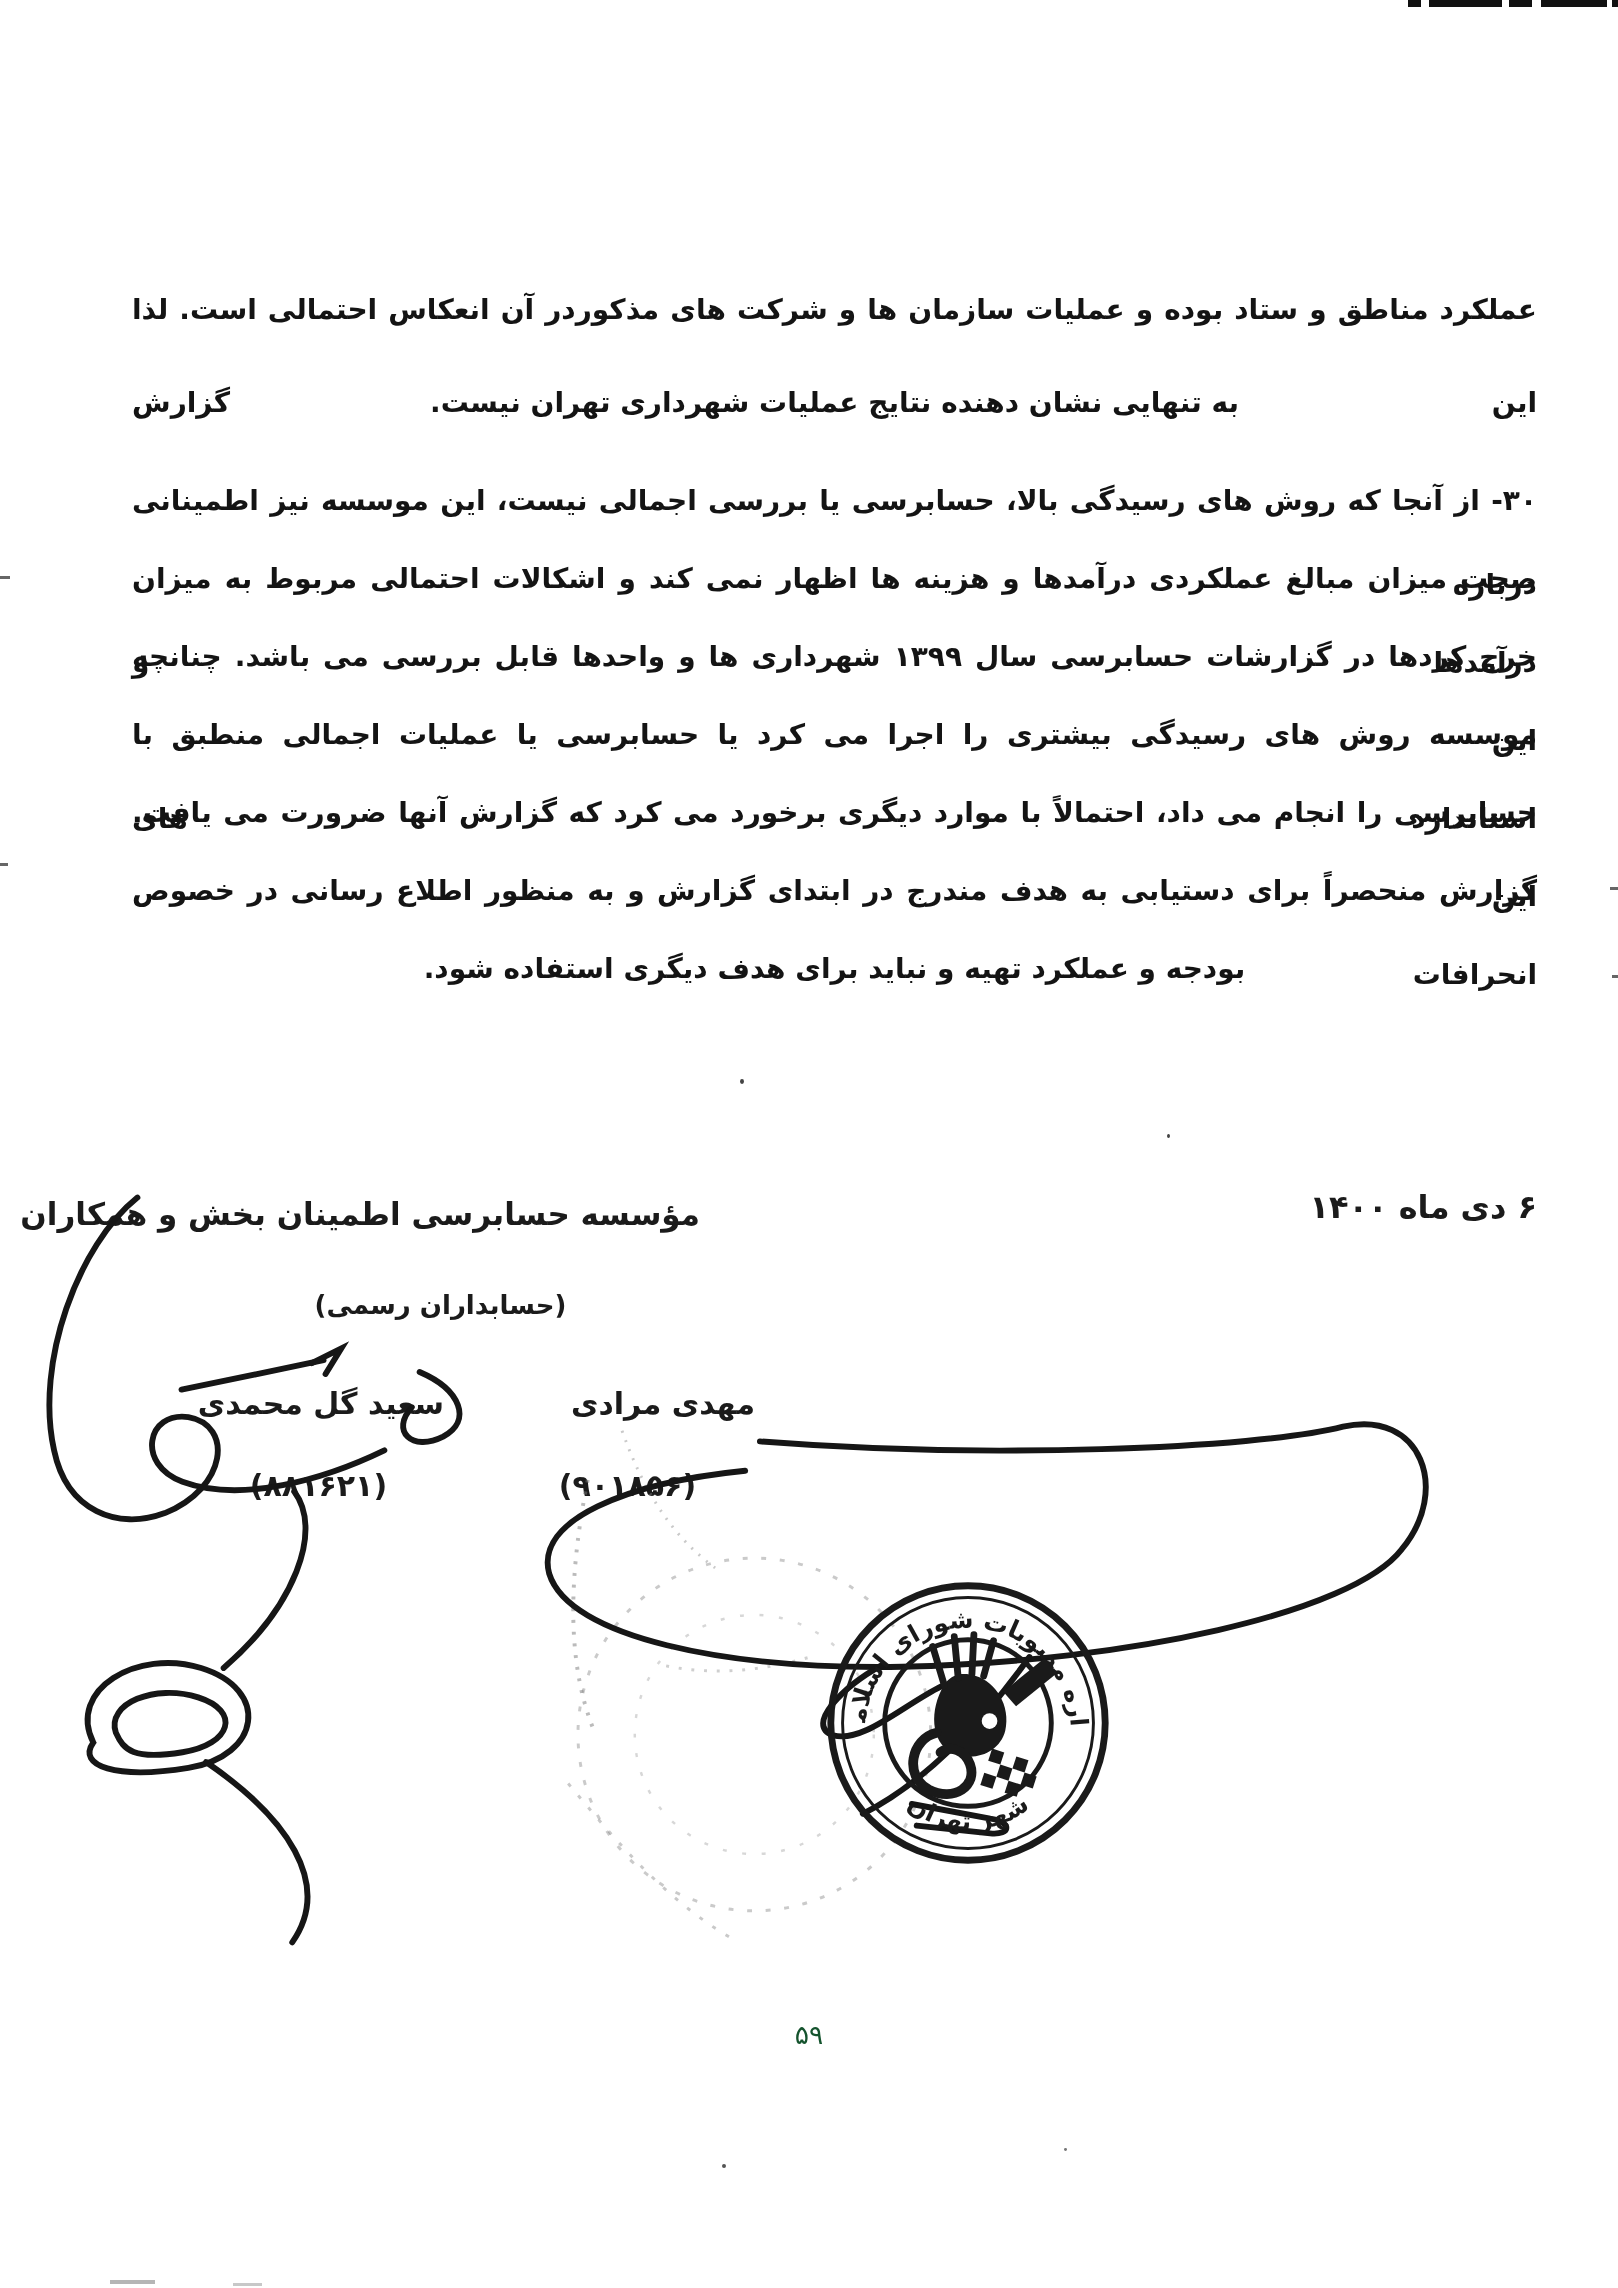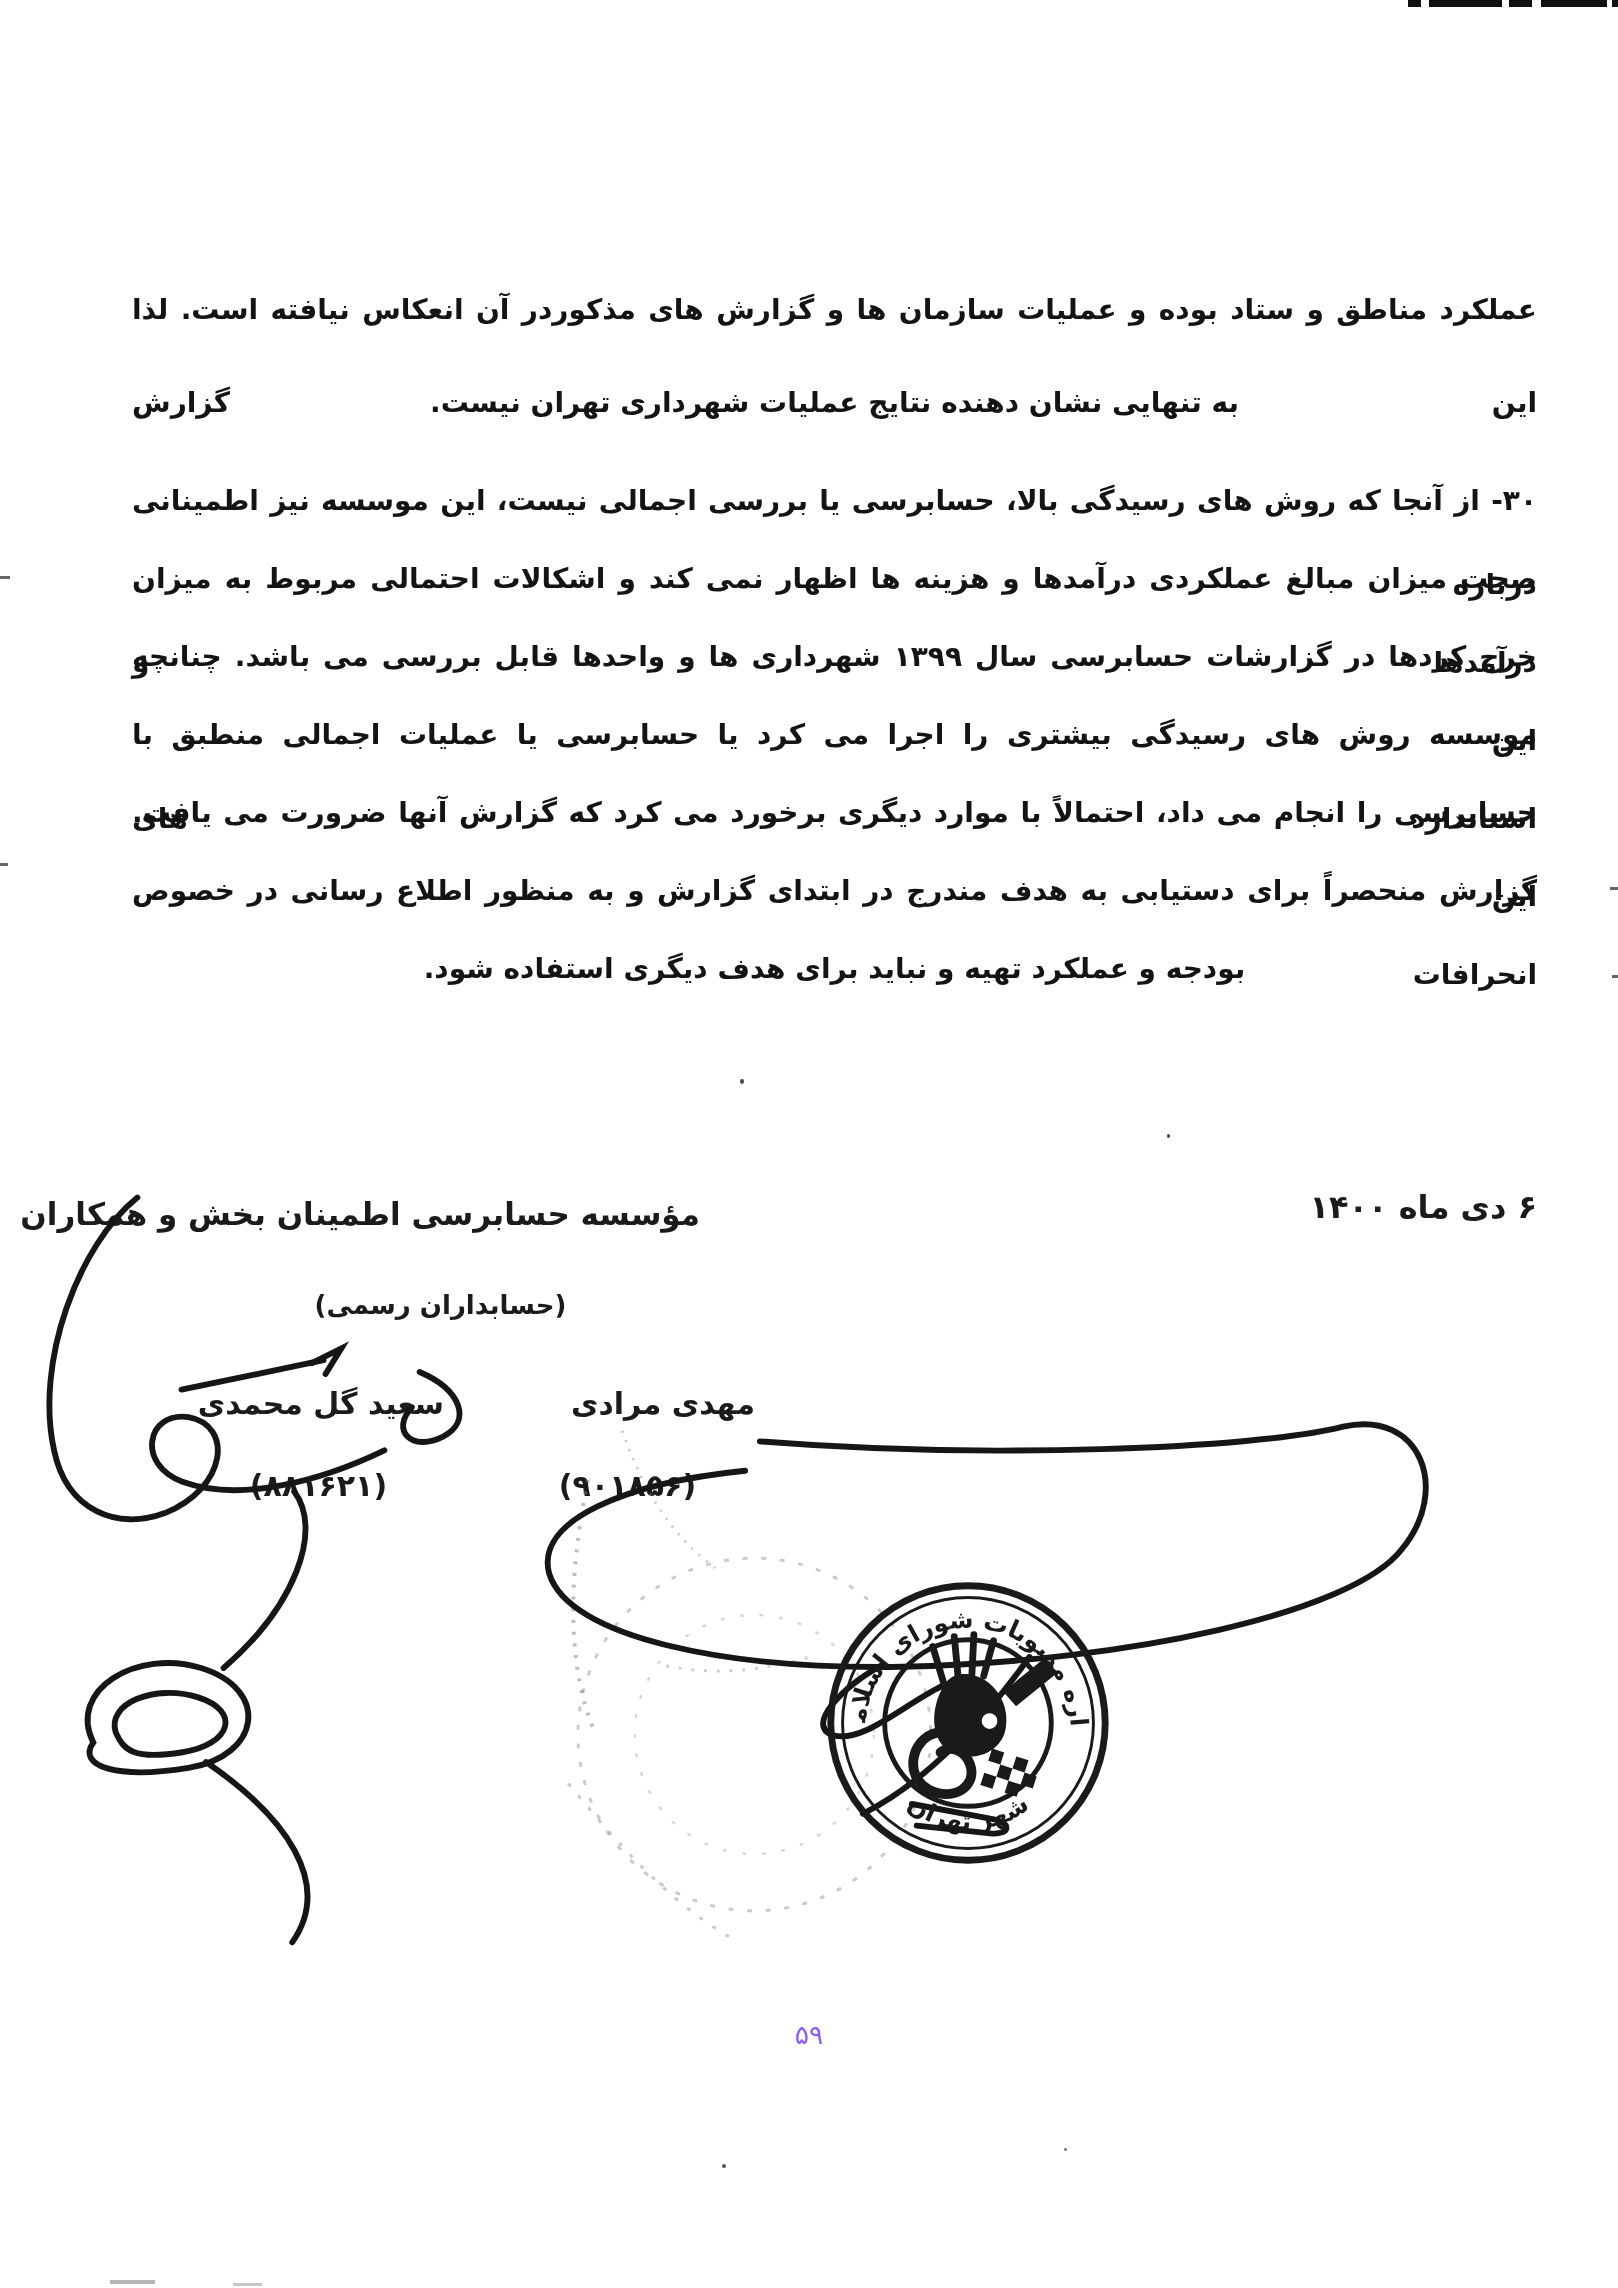--- a/index.html
+++ b/index.html
@@ -50,21 +50,21 @@
   .signer-num-right{
     position:absolute;top:1468px;left:549px;width:157px;
     text-align:center;font-size:30px;font-weight:700;white-space:nowrap;
   }
   .signer-num-left{
     position:absolute;top:1468px;left:235px;width:167px;
     text-align:center;font-size:30px;font-weight:700;white-space:nowrap;
   }
   .page-number{
     position:absolute;top:2019px;left:0;width:1618px;
-    text-align:center;font-size:26.5px;font-weight:400;color:#8b5cf6;
+    text-align:center;font-size:26.5px;font-weight:400;color:#14532d;
     letter-spacing:3.9px;
   }
   svg{position:absolute;pointer-events:none;}
   .artifact{position:absolute;background:#111;height:6.9px;top:0;}
   .speck{position:absolute;background:#444;border-radius:50%;}
   .tick{position:absolute;background:#666;}
 </style>
 </head>
 <body>
 
@@ -81,21 +81,21 @@
   <div class="tick" style="left:1610px;top:887px;width:7.8px;height:2.9px;"></div>
   <div class="tick" style="left:1612px;top:975px;width:5.9px;height:2.9px;"></div>
   <div class="speck" style="left:740px;top:1079px;width:3.9px;height:4.9px;"></div>
   <div class="speck" style="left:1167px;top:1134px;width:2.9px;height:3.9px;"></div>
   <div class="speck" style="left:722px;top:2164px;width:3.9px;height:3.9px;background:#555;"></div>
   <div class="speck" style="left:1064px;top:2148px;width:2.9px;height:2.9px;background:#777;"></div>
   <div class="tick" style="left:110px;top:2280px;width:45px;height:3.9px;background:#b5b5b5;"></div>
   <div class="tick" style="left:233px;top:2283px;width:29px;height:2.9px;background:#c8c8c8;"></div>
 
   <div class="text-block para1">
-    <div class="tline jline">عملکرد مناطق و ستاد بوده و عملیات سازمان ها و گزارش های مذکوردر آن انعکاس نیافته است. لذا این گزارش</div>
+    <div class="tline jline">عملکرد مناطق و ستاد بوده و عملیات سازمان ها و شرکت های مذکوردر آن انعکاس احتمالی است. لذا این گزارش</div>
     <div class="tline endline">به تنهایی نشان دهنده نتایج عملیات شهرداری تهران نیست.</div>
   </div>
 
   <div class="text-block para2">
     <div class="tline jline">۳۰- از آنجا که روش های رسیدگی بالا، حسابرسی یا بررسی اجمالی نیست، این موسسه نیز اطمینانی درباره</div>
     <div class="tline jline">صحت میزان مبالغ عملکردی درآمدها و هزینه ها اظهار نمی کند و اشکالات احتمالی مربوط به میزان درآمدها و</div>
     <div class="tline jline">خرج کردها در گزارشات حسابرسی سال ۱۳۹۹ شهرداری ها و واحدها قابل بررسی می باشد. چنانچه این</div>
     <div class="tline jline">موسسه روش های رسیدگی بیشتری را اجرا می کرد یا حسابرسی یا عملیات اجمالی منطبق با استاندارد های</div>
     <div class="tline jline">حسابرسی را انجام می داد، احتمالاً با موارد دیگری برخورد می کرد که گزارش آنها ضرورت می یافت. این</div>
     <div class="tline jline">گزارش منحصراً برای دستیابی به هدف مندرج در ابتدای گزارش و به منظور اطلاع رسانی در خصوص انحرافات</div>

